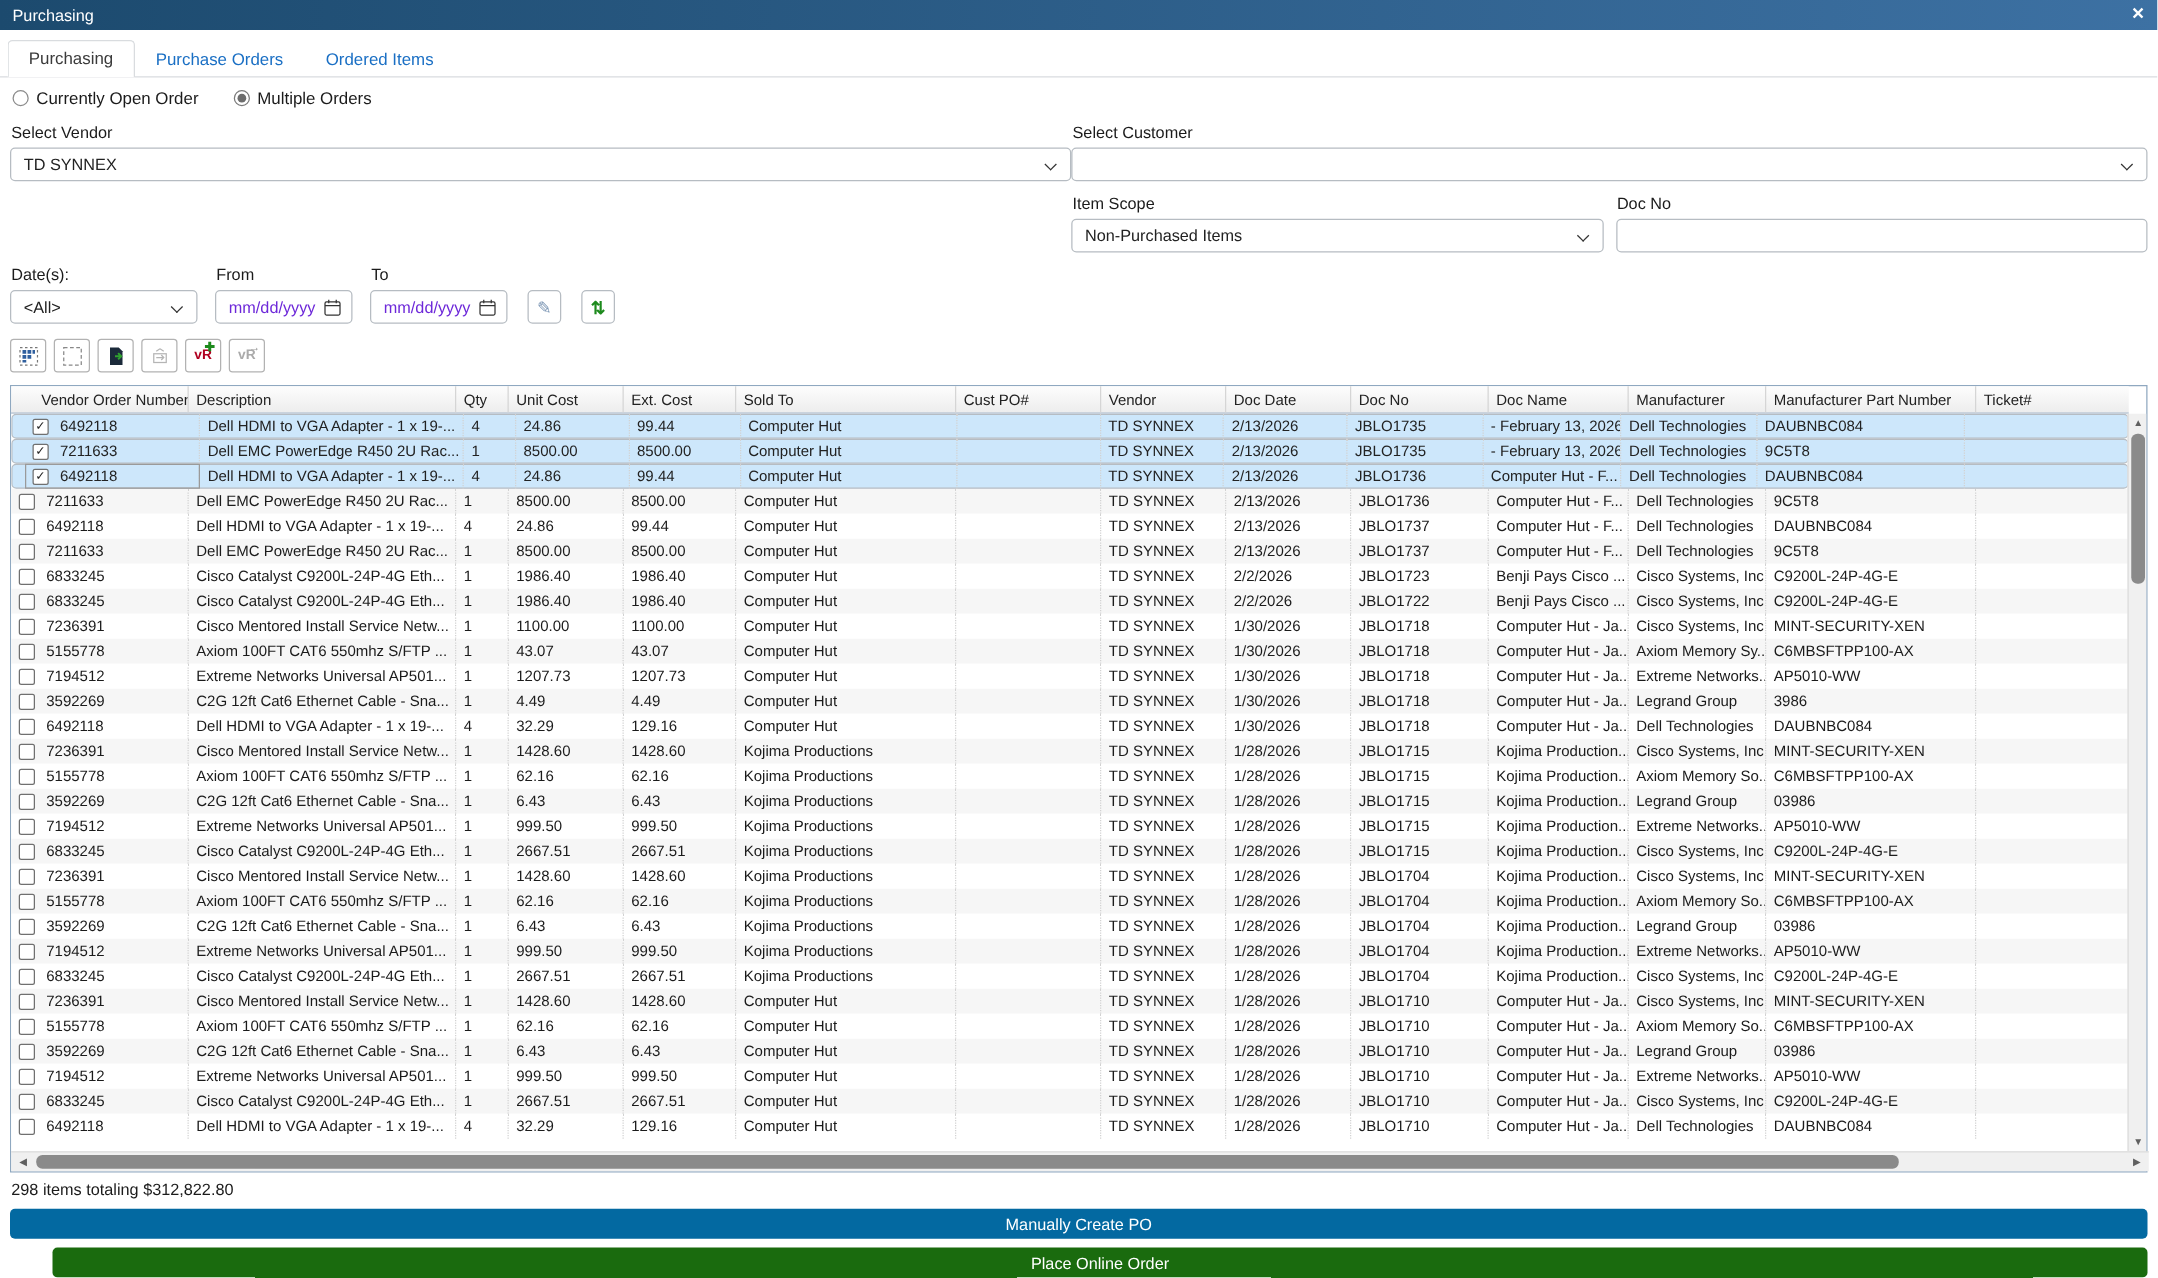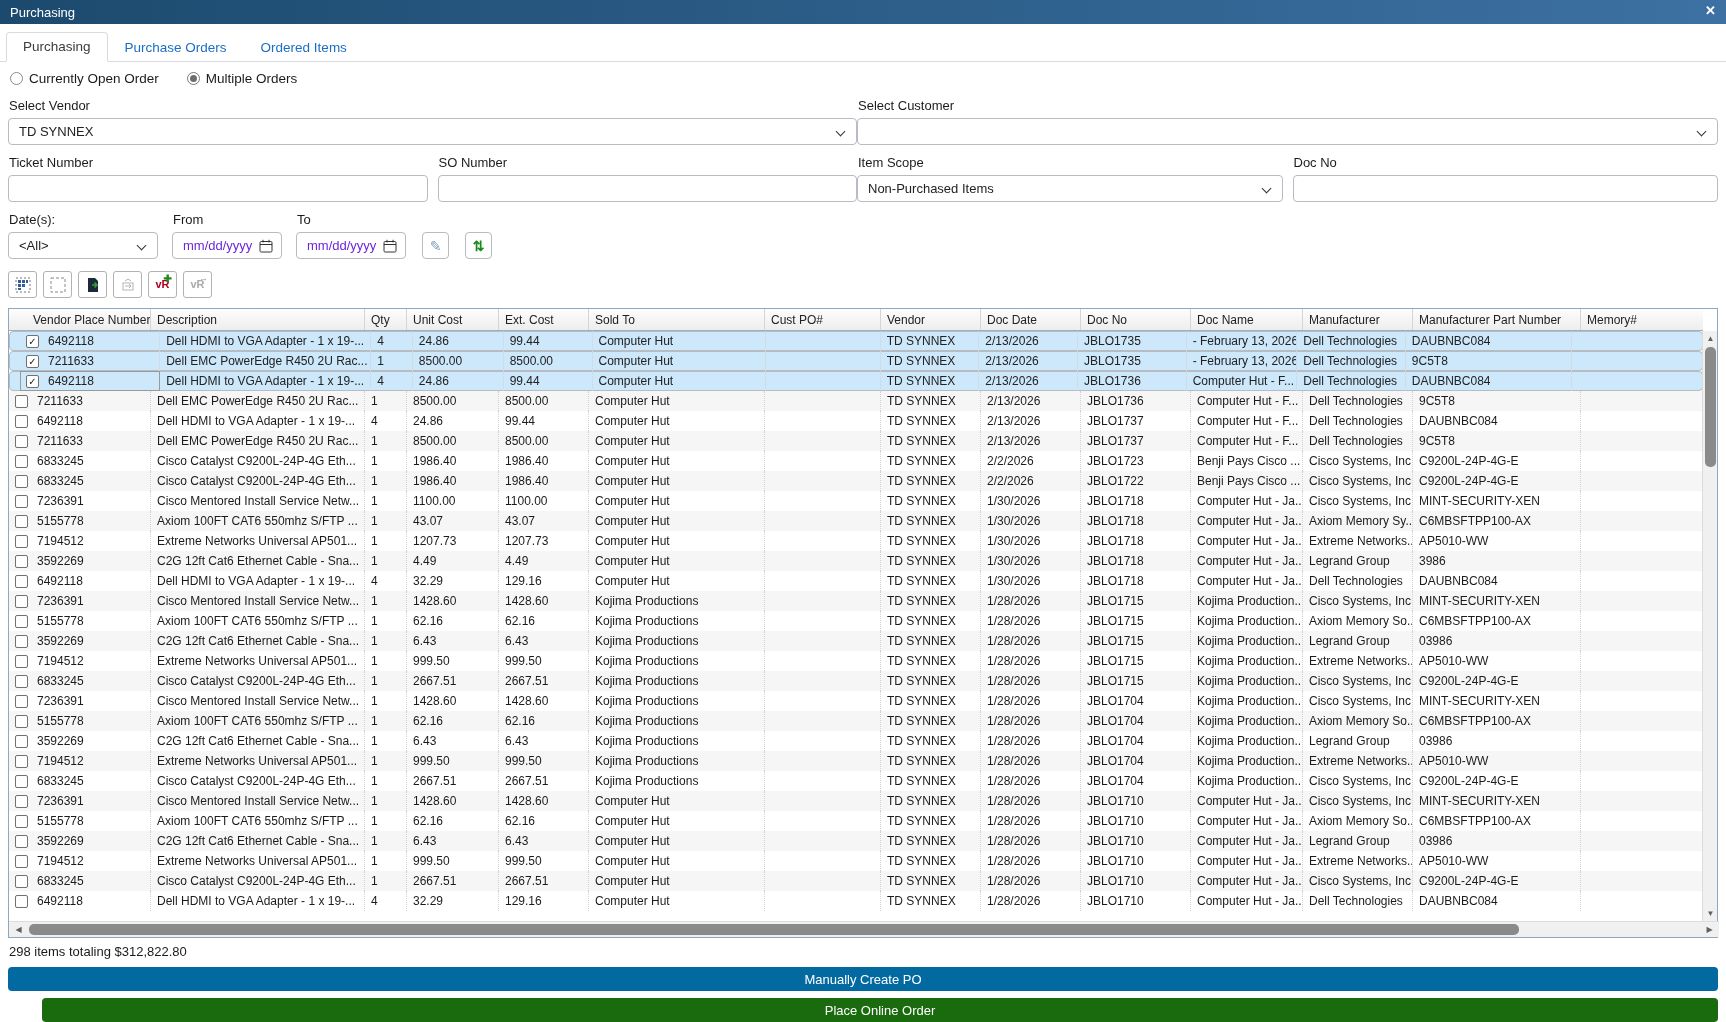--- a/index.html
+++ b/index.html
@@ -113,30 +113,20 @@
     </div>
   </div>
 
   <div class="filters">
     <div class="fcol-l">
       <div class="flabel">Select Vendor</div>
       <div class="sel">
         <span>TD SYNNEX</span>
         <span class="chev"></span>
       </div>
-      <div class="two">
-        <div>
-          <div class="flabel">Ticket Number</div>
-          <input class="inp" value="" style="">
-        </div>
-        <div>
-          <div class="flabel">SO Number</div>
-          <input class="inp" value="" style="">
-        </div>
-      </div>
     </div>
     <div class="fcol-r">
       <div class="flabel">Select Customer</div>
       <div class="sel">
         <span></span>
         <span class="chev"></span>
       </div>
       <div class="two">
         <div>
           <div class="flabel">Item Scope</div>
@@ -226,34 +216,34 @@
     <div class="tbtn">
       <span class="vr">vR<span class="plus">✚</span></span>
     </div>
     <div class="tbtn dis">
       <span class="vr">vR<span class="arr">→</span></span>
     </div>
   </div>
 
   <div class="grid">
     <div class="hrow" id="grid-head-row">
-        <div class="hcell c0">Vendor Place Number</div>
+        <div class="hcell c0">Vendor Order Number</div>
         <div class="hcell c1">Description</div>
         <div class="hcell c2">Qty</div>
         <div class="hcell c3">Unit Cost</div>
         <div class="hcell c4">Ext. Cost</div>
         <div class="hcell c5">Sold To</div>
         <div class="hcell c6">Cust PO#</div>
         <div class="hcell c7">Vendor</div>
         <div class="hcell c8">Doc Date</div>
         <div class="hcell c9">Doc No</div>
         <div class="hcell c10">Doc Name</div>
         <div class="hcell c11">Manufacturer</div>
         <div class="hcell c12">Manufacturer Part Number</div>
-        <div class="hcell c13">Memory#</div>
+        <div class="hcell c13">Ticket#</div>
       </div>
     <div class="gbody" id="grid-body">
         <div class="row sel">
           <div class="cell c0">
             <span class="cb on">✓</span>
             <span>6492118</span>
           </div>
           <div class="cell c1">Dell HDMI to VGA Adapter - 1 x 19-...</div>
           <div class="cell c2">4</div>
           <div class="cell c3">24.86</div>

